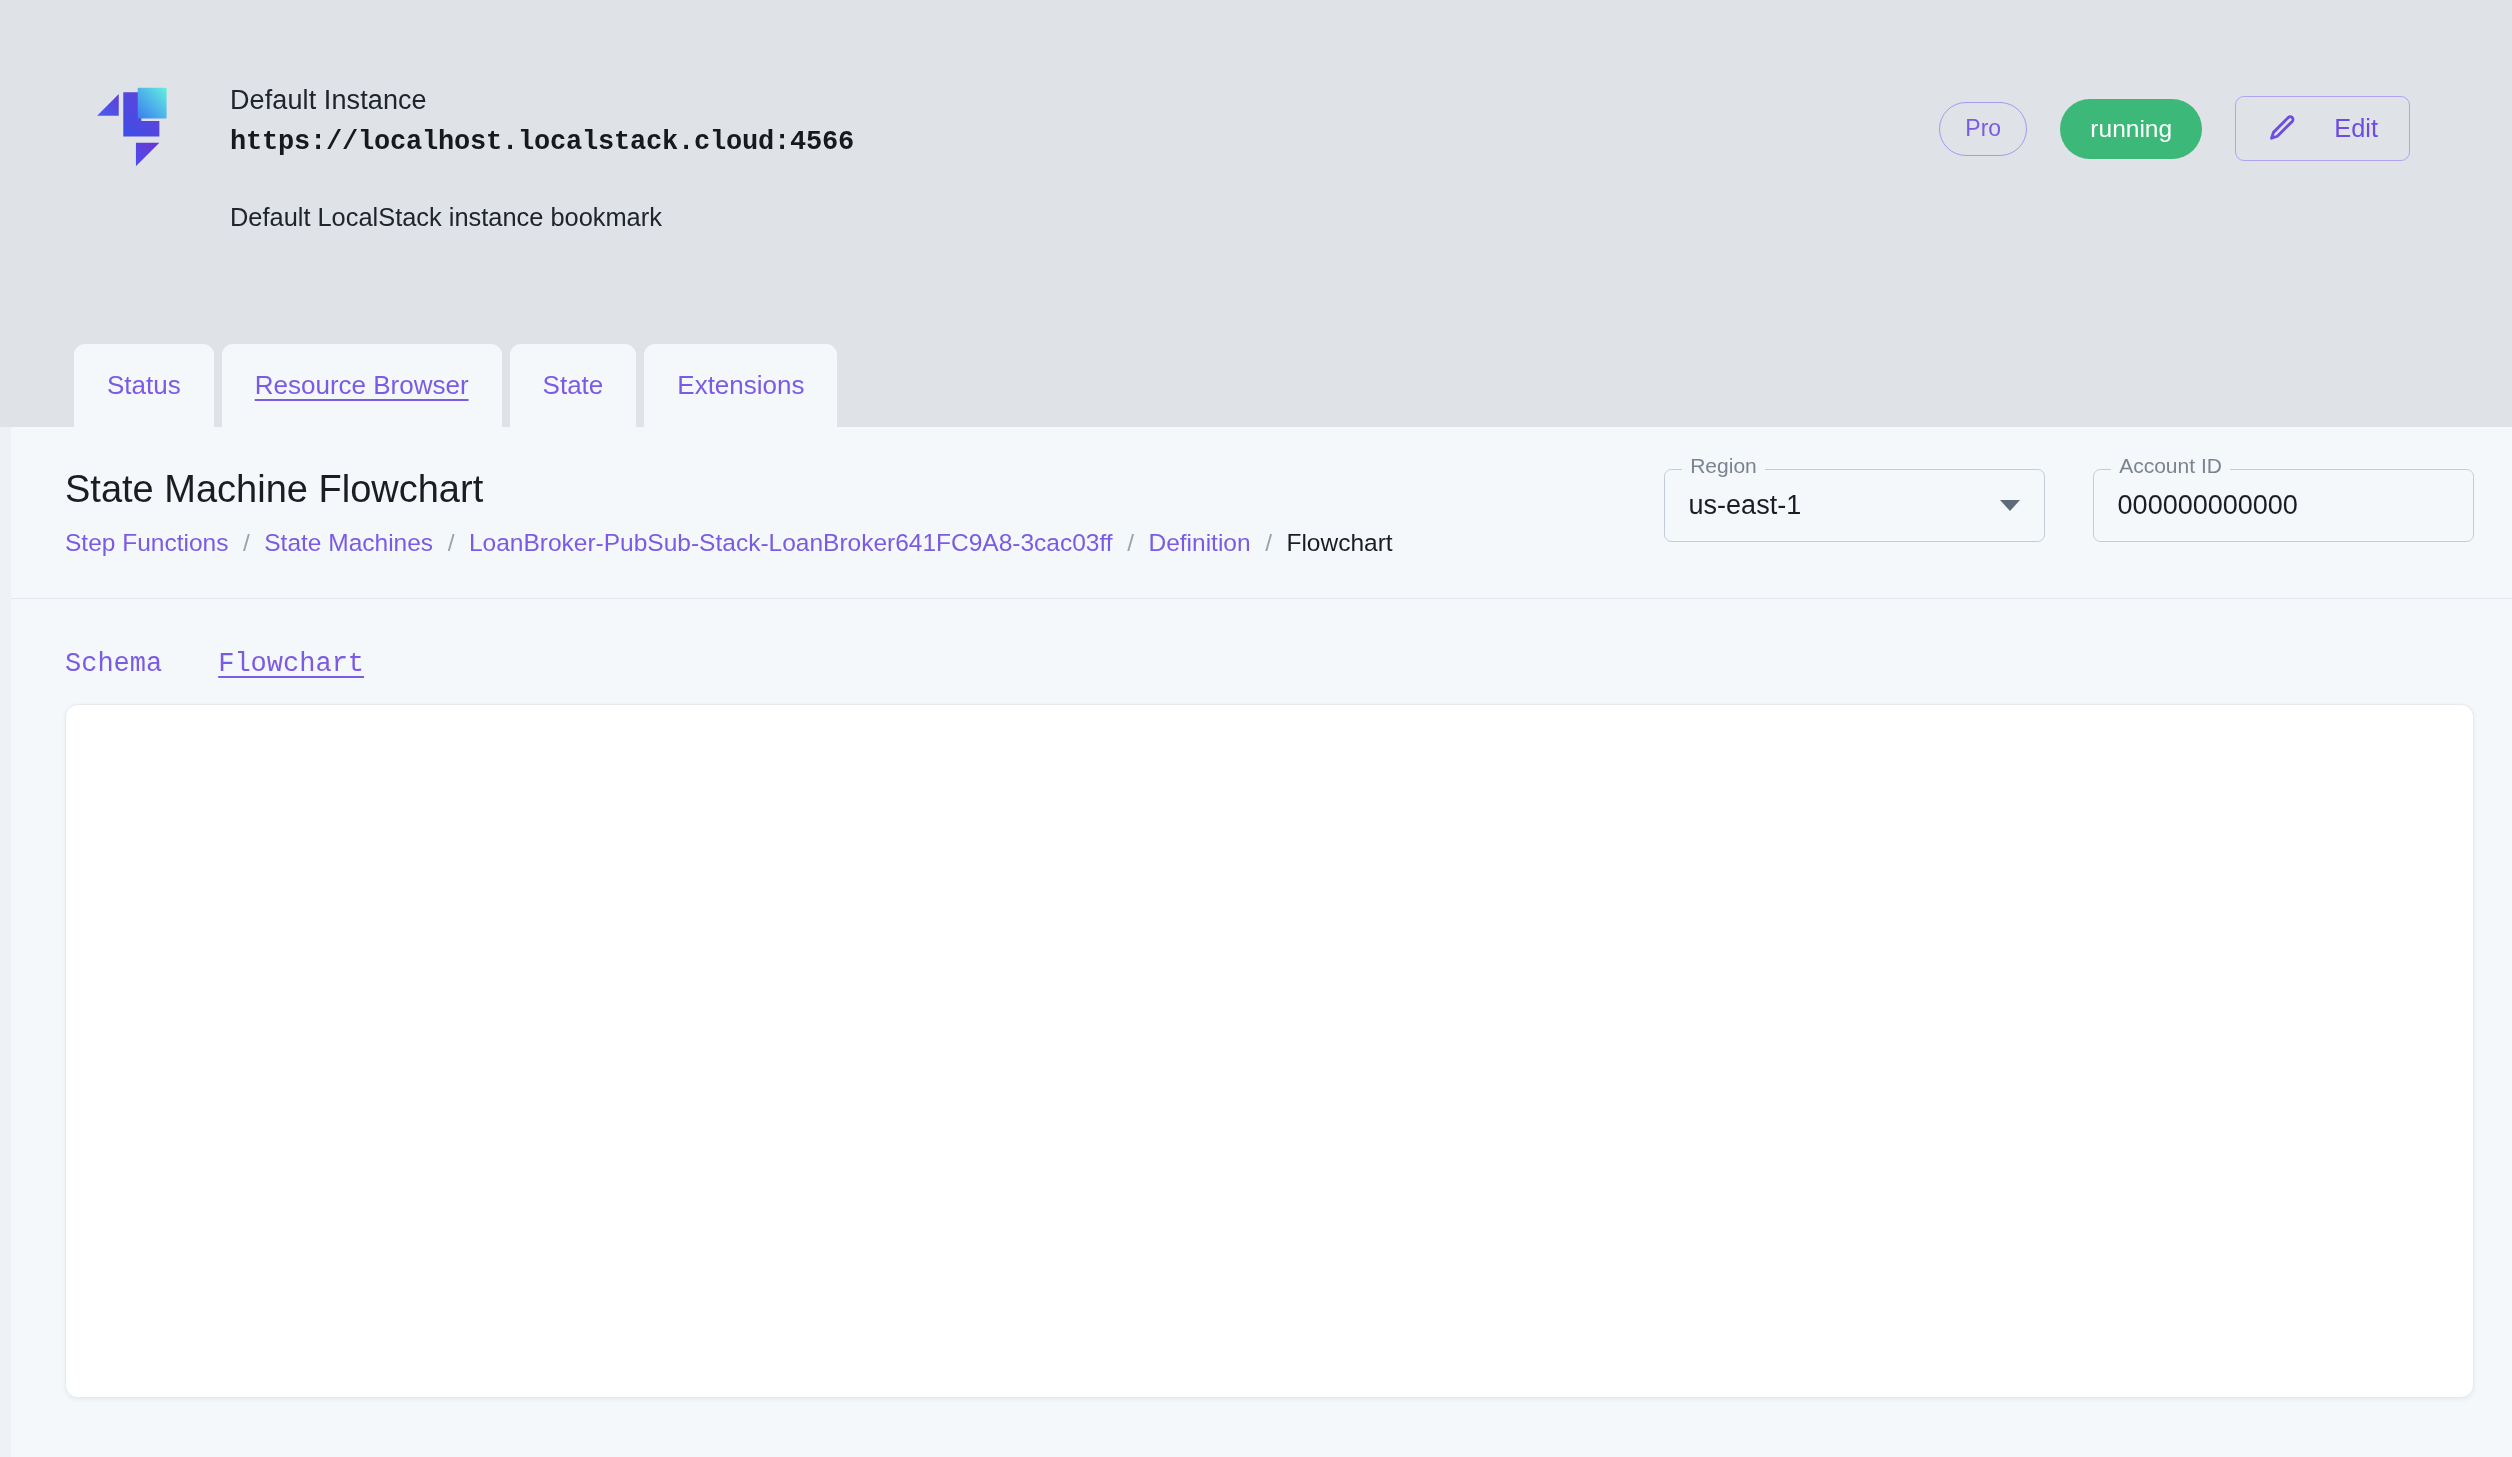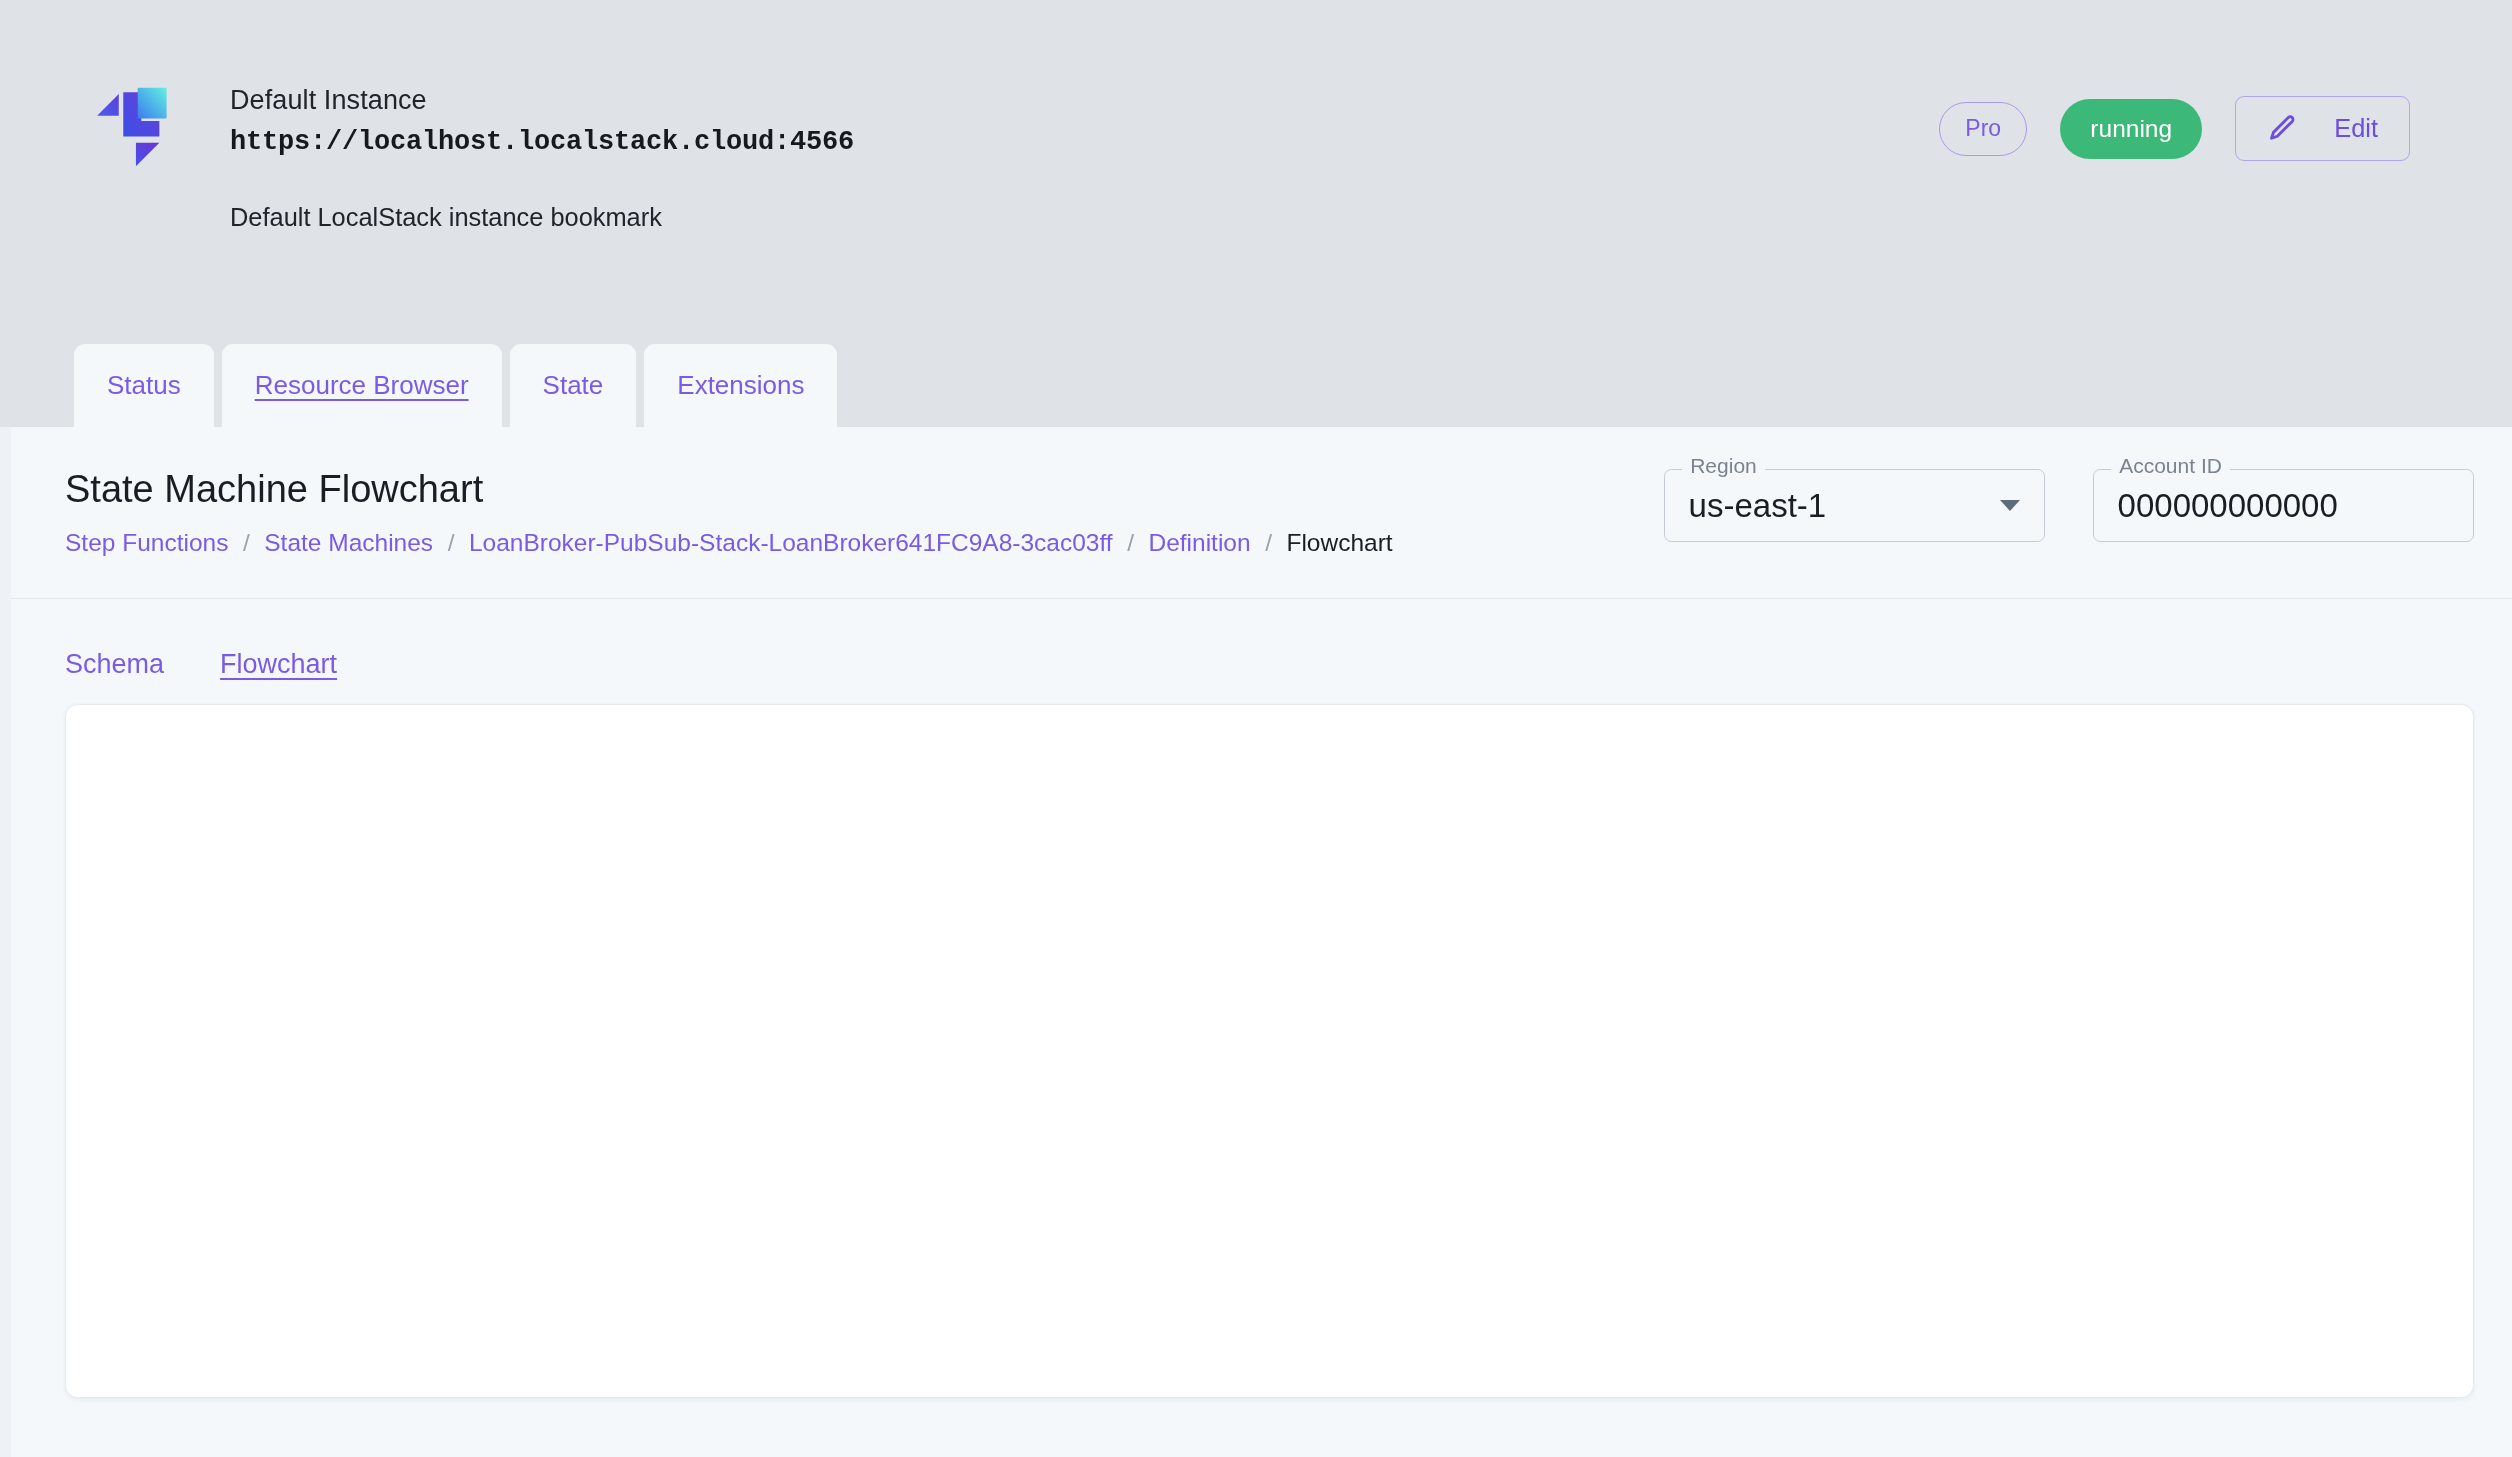--- a/index.html
+++ b/index.html
@@ -196,21 +196,21 @@
 
   .mui-field { position: relative; }
 
   .mui-input {
     border: 1.6px solid #c3ccd6;
     border-radius: 7.3px;
     background: transparent;
     display: flex;
     align-items: center;
     padding: 0 23.6px;
-    font-size: 33px;
+    font-size: 27px;
     color: #1a1d23;
     cursor: pointer;
   }
   .mui-input.region-input  { width: 381px; height: 73px; justify-content: space-between; }
   .mui-input.account-input { width: 381px; height: 73px; }
 
   .mui-label {
     position: absolute;
     top: -13.6px;
     left: 18px;
@@ -232,20 +232,21 @@
     display: flex;
     align-items: center;
     gap: 56px;
     padding: 34px 0 0 54px;
     height: 96px;
   }
   .subtab {
     font-size: 27px;
     color: #7b5be4;
     cursor: pointer;
+    font-family: Liberation Mono, monospace;
   }
   .subtab.active-subtab { text-decoration: underline; text-underline-offset: 5.4px; }
 
   
   .flow-card {
     margin: 9px 38px 0 54px;
     height: 694px;
     background: #ffffff;
     border: 1.5px solid #e6eaef;
     border-radius: 12.7px;

